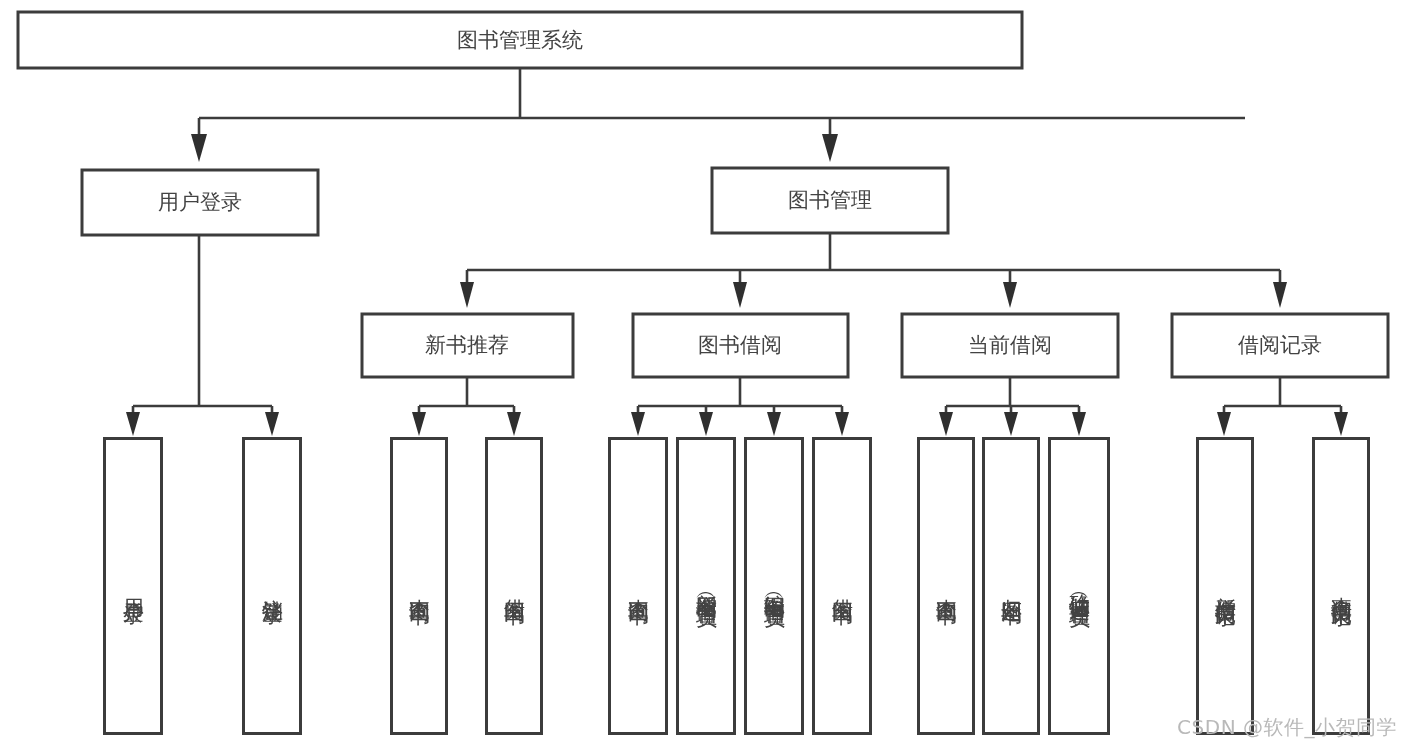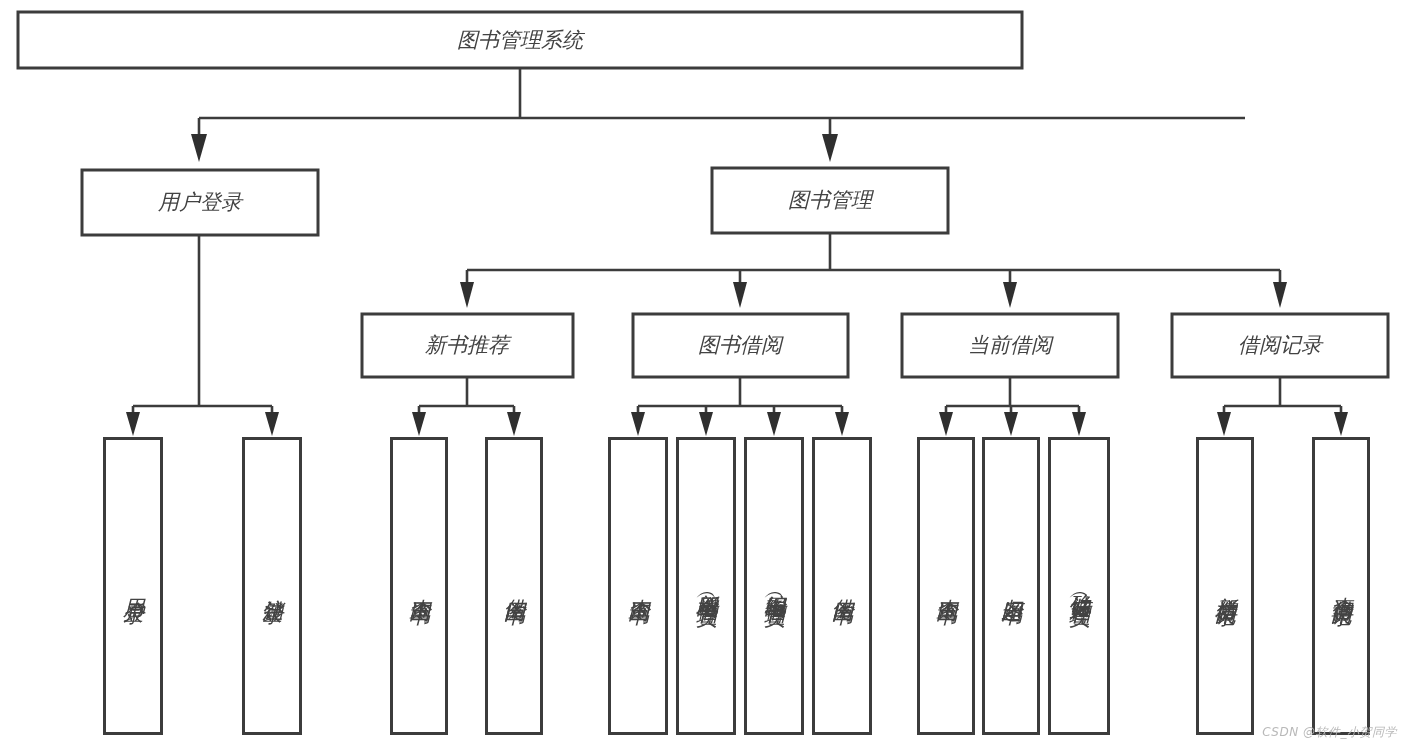--- a/index.html
+++ b/index.html
@@ -1,28 +1,28 @@
 <!DOCTYPE html>
 <html><head>
 <meta charset="utf-8">
 <style>
   html,body{margin:0;padding:0;background:#ffffff;}
   body{font-family:"DejaVu Sans","Liberation Sans",sans-serif;}
-  #stage{position:relative;width:1405px;height:747px;background:#ffffff;overflow:hidden;font-style:italic;}
+  #stage{position:relative;width:1405px;height:747px;background:#ffffff;overflow:hidden;}
   #diagram{position:absolute;left:0;top:0;width:1405px;height:747px;}
   .node-rect{fill:#ffffff;stroke:#3c3c3c;stroke-width:3;}
   .link{stroke:#3c3c3c;stroke-width:2.6;fill:none;}
   .arrow-head{fill:#2f2f2f;stroke:none;}
   .node-label{fill:#434343;font-family:"DejaVu Sans","Liberation Sans",sans-serif;font-size:21px;text-anchor:middle;dominant-baseline:middle;}
   .vert-box{position:absolute;box-sizing:border-box;border:3px solid #3c3c3c;background:#ffffff;
             display:flex;align-items:center;justify-content:center;}
   .vert-text{writing-mode:vertical-rl;text-orientation:upright;letter-spacing:2px;
              font-size:21px;color:#434343;line-height:1.0;white-space:nowrap;
              font-family:"DejaVu Sans","Liberation Sans",sans-serif;}
-  .watermark{position:absolute;right:8px;bottom:6px;font-size:12px;color:#b9b9b9;
+  .watermark{position:absolute;right:8px;bottom:6px;font-size:20px;color:#b9b9b9;
              font-family:"DejaVu Sans","Liberation Sans",sans-serif;letter-spacing:0.5px;white-space:nowrap;}
 </style>
 </head>
 <body>
 
 <div id="stage">
 
   <svg id="diagram" viewBox="0 0 1405 747">
     <defs></defs>
 

